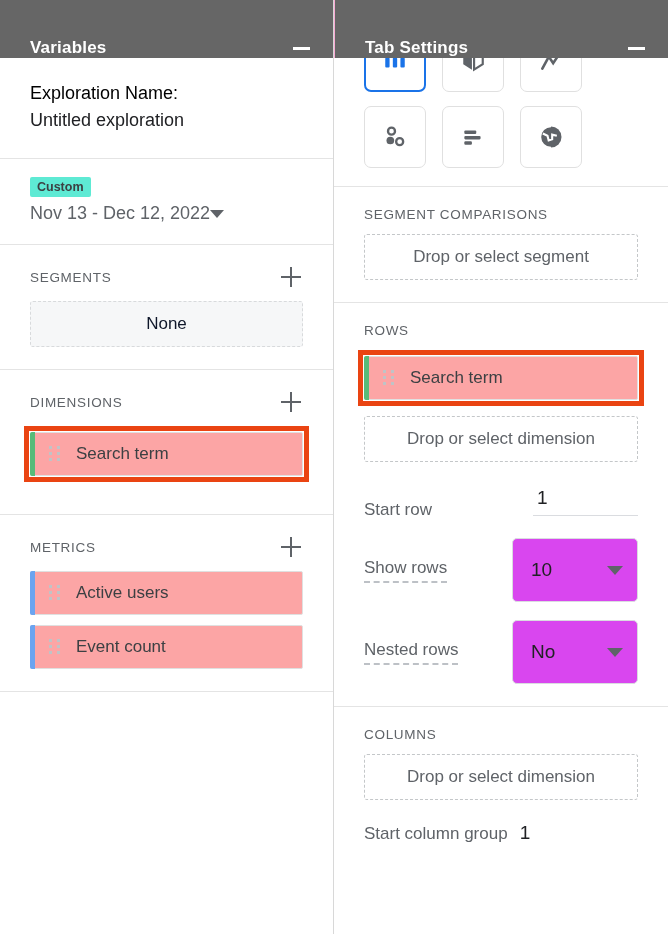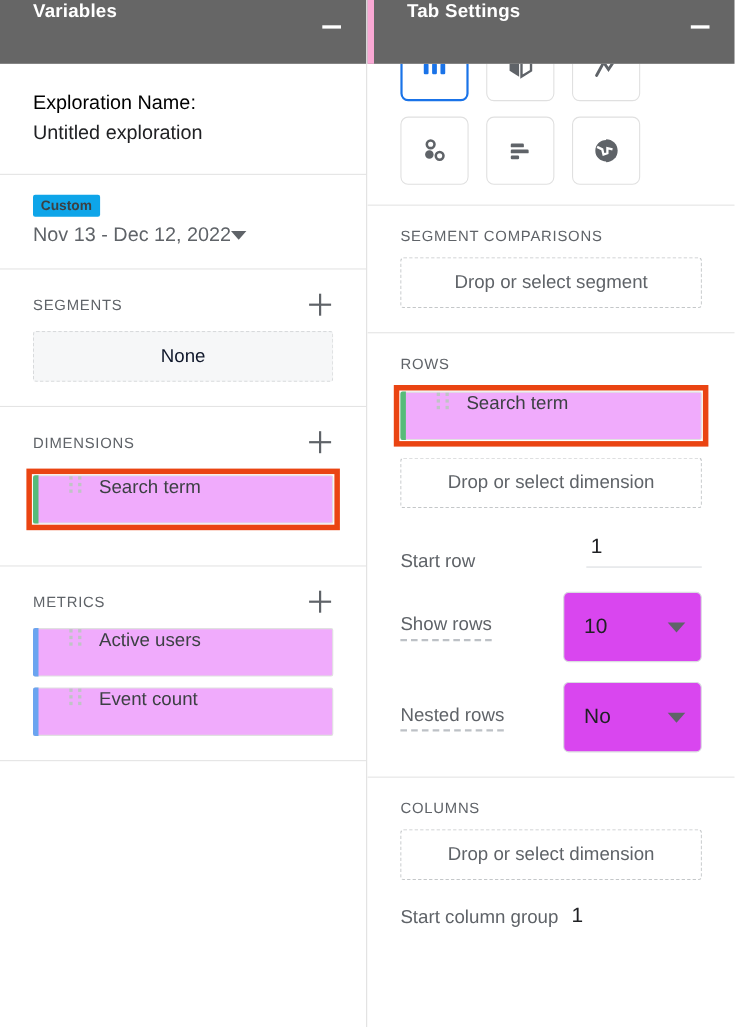--- a/index.html
+++ b/index.html
@@ -23,27 +23,27 @@
     overflow: hidden;
   }
   .panel-left  { width: 334px; border-right: 1px solid #d8d8d8; }
   .panel-right { width: 334px; }
 
   
   .panel-header {
     height: 58px;
     background: #666666;
     display: flex;
-    align-items: flex-start;
+    align-items: flex-end;
     justify-content: space-between;
     padding: 0 22px 0 30px;
     position: relative;
     z-index: 20;
   }
-  .panel-header.right { border-left: 6px solid #f9a8d4; }
+  .panel-header.right { border-left: 1px solid #f9a8d4; }
   .panel-title {
     color: #ffffff;
     font-size: 17px;
     font-weight: bold;
     letter-spacing: .2px;
   }
   .minimize-icon {
     width: 20px; height: 20px;
     display: flex; align-items: center; justify-content: center;
     cursor: pointer;
@@ -93,21 +93,21 @@
   .exp-value   { font-size: 18px; color: #202124; line-height: 1.5; }
 
   
   .date-block {
     padding: 18px 30px 20px 30px;
     border-bottom: 1px solid #e4e4e4;
     position: relative;
   }
   .date-badge {
     display: inline-block;
-    background: #0ea5e9;
+    background: #5eead4;
     color: #3c4043;
     font-size: 12.5px;
     font-weight: bold;
     padding: 3px 7px;
     border-radius: 2px;
     margin-bottom: 6px;
   }
   .date-row {
     display: flex;
     align-items: center;
@@ -120,25 +120,26 @@
     border-right: 7px solid transparent;
     border-top: 8px solid #5f6368;
     cursor: pointer;
     margin-right: 4px;
   }
 
   
   .chip {
     position: relative;
     height: 44px;
-    background: #f0abfc;
+    background: #fca5a5;
     border: 1px solid #e0e0e0;
     border-radius: 2px;
     display: flex;
-    padding-left: 32px;
+    align-items: center;
+    padding-left: 18px;
     margin-bottom: 10px;
     cursor: pointer;
   }
   .chip:last-child { margin-bottom: 0; }
   .chip .accent {
     position: absolute;
     left: -1px; top: -1px; bottom: -1px;
     width: 5px;
     border-radius: 2px 0 0 2px;
   }

